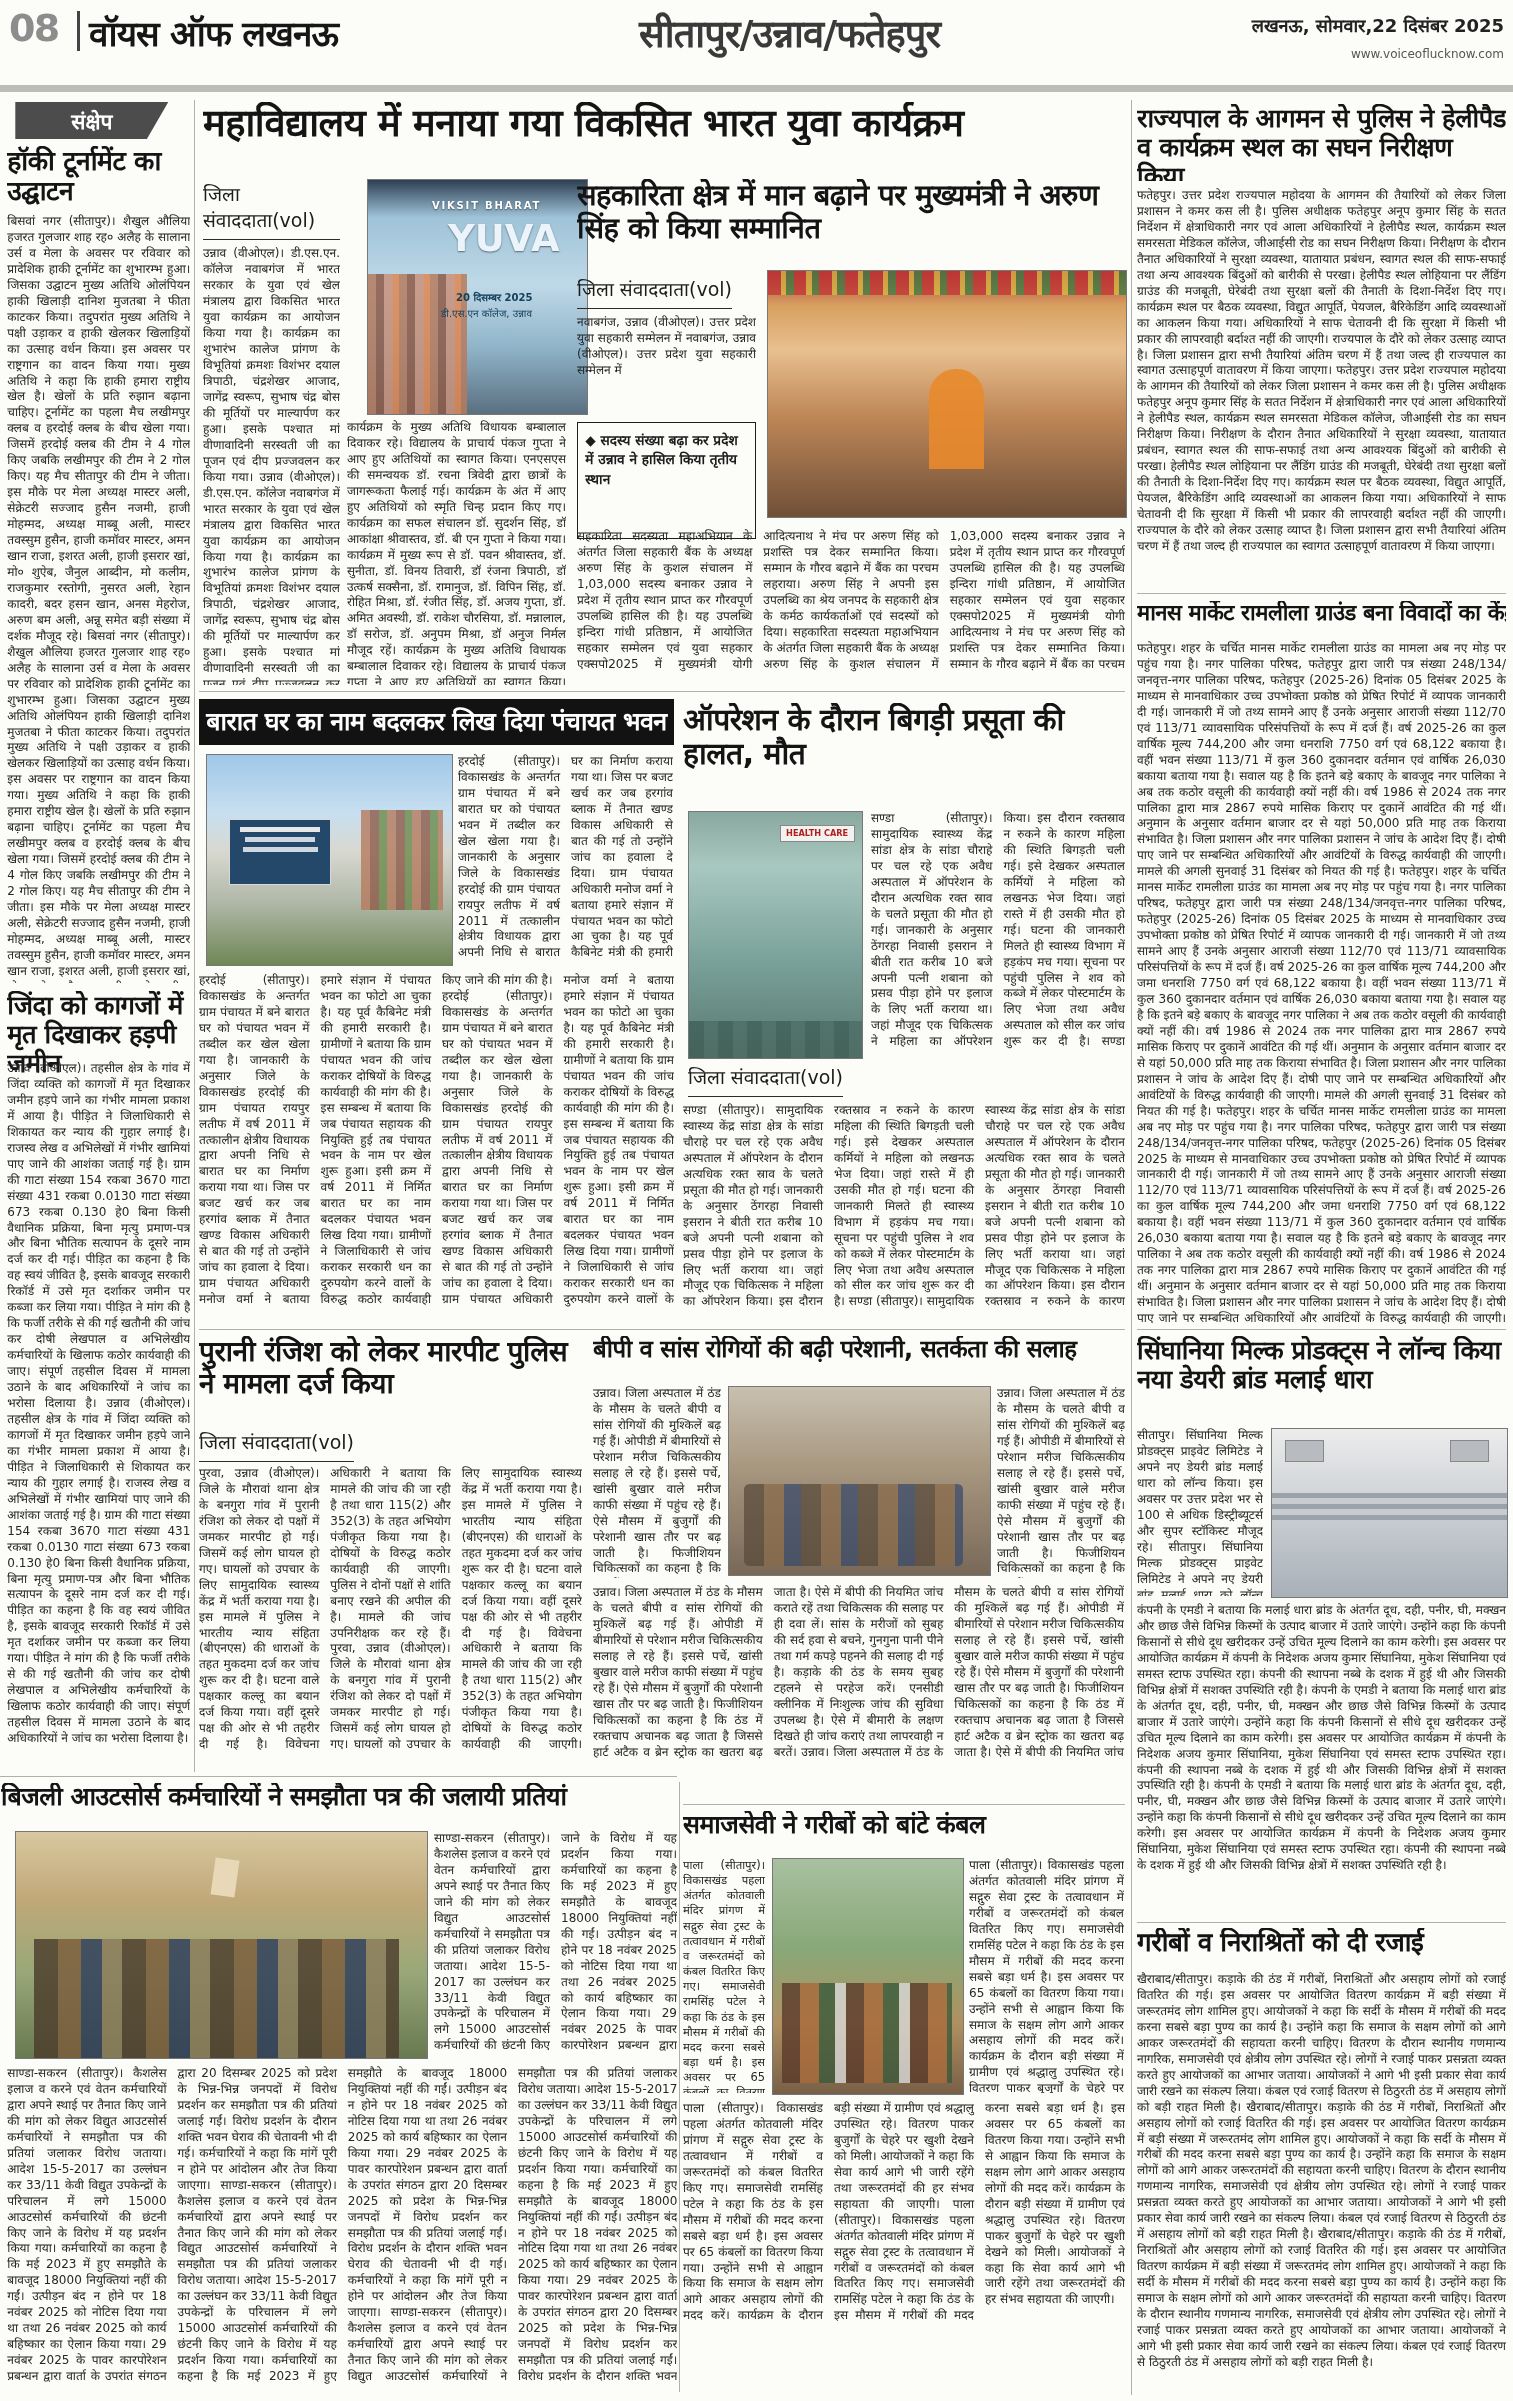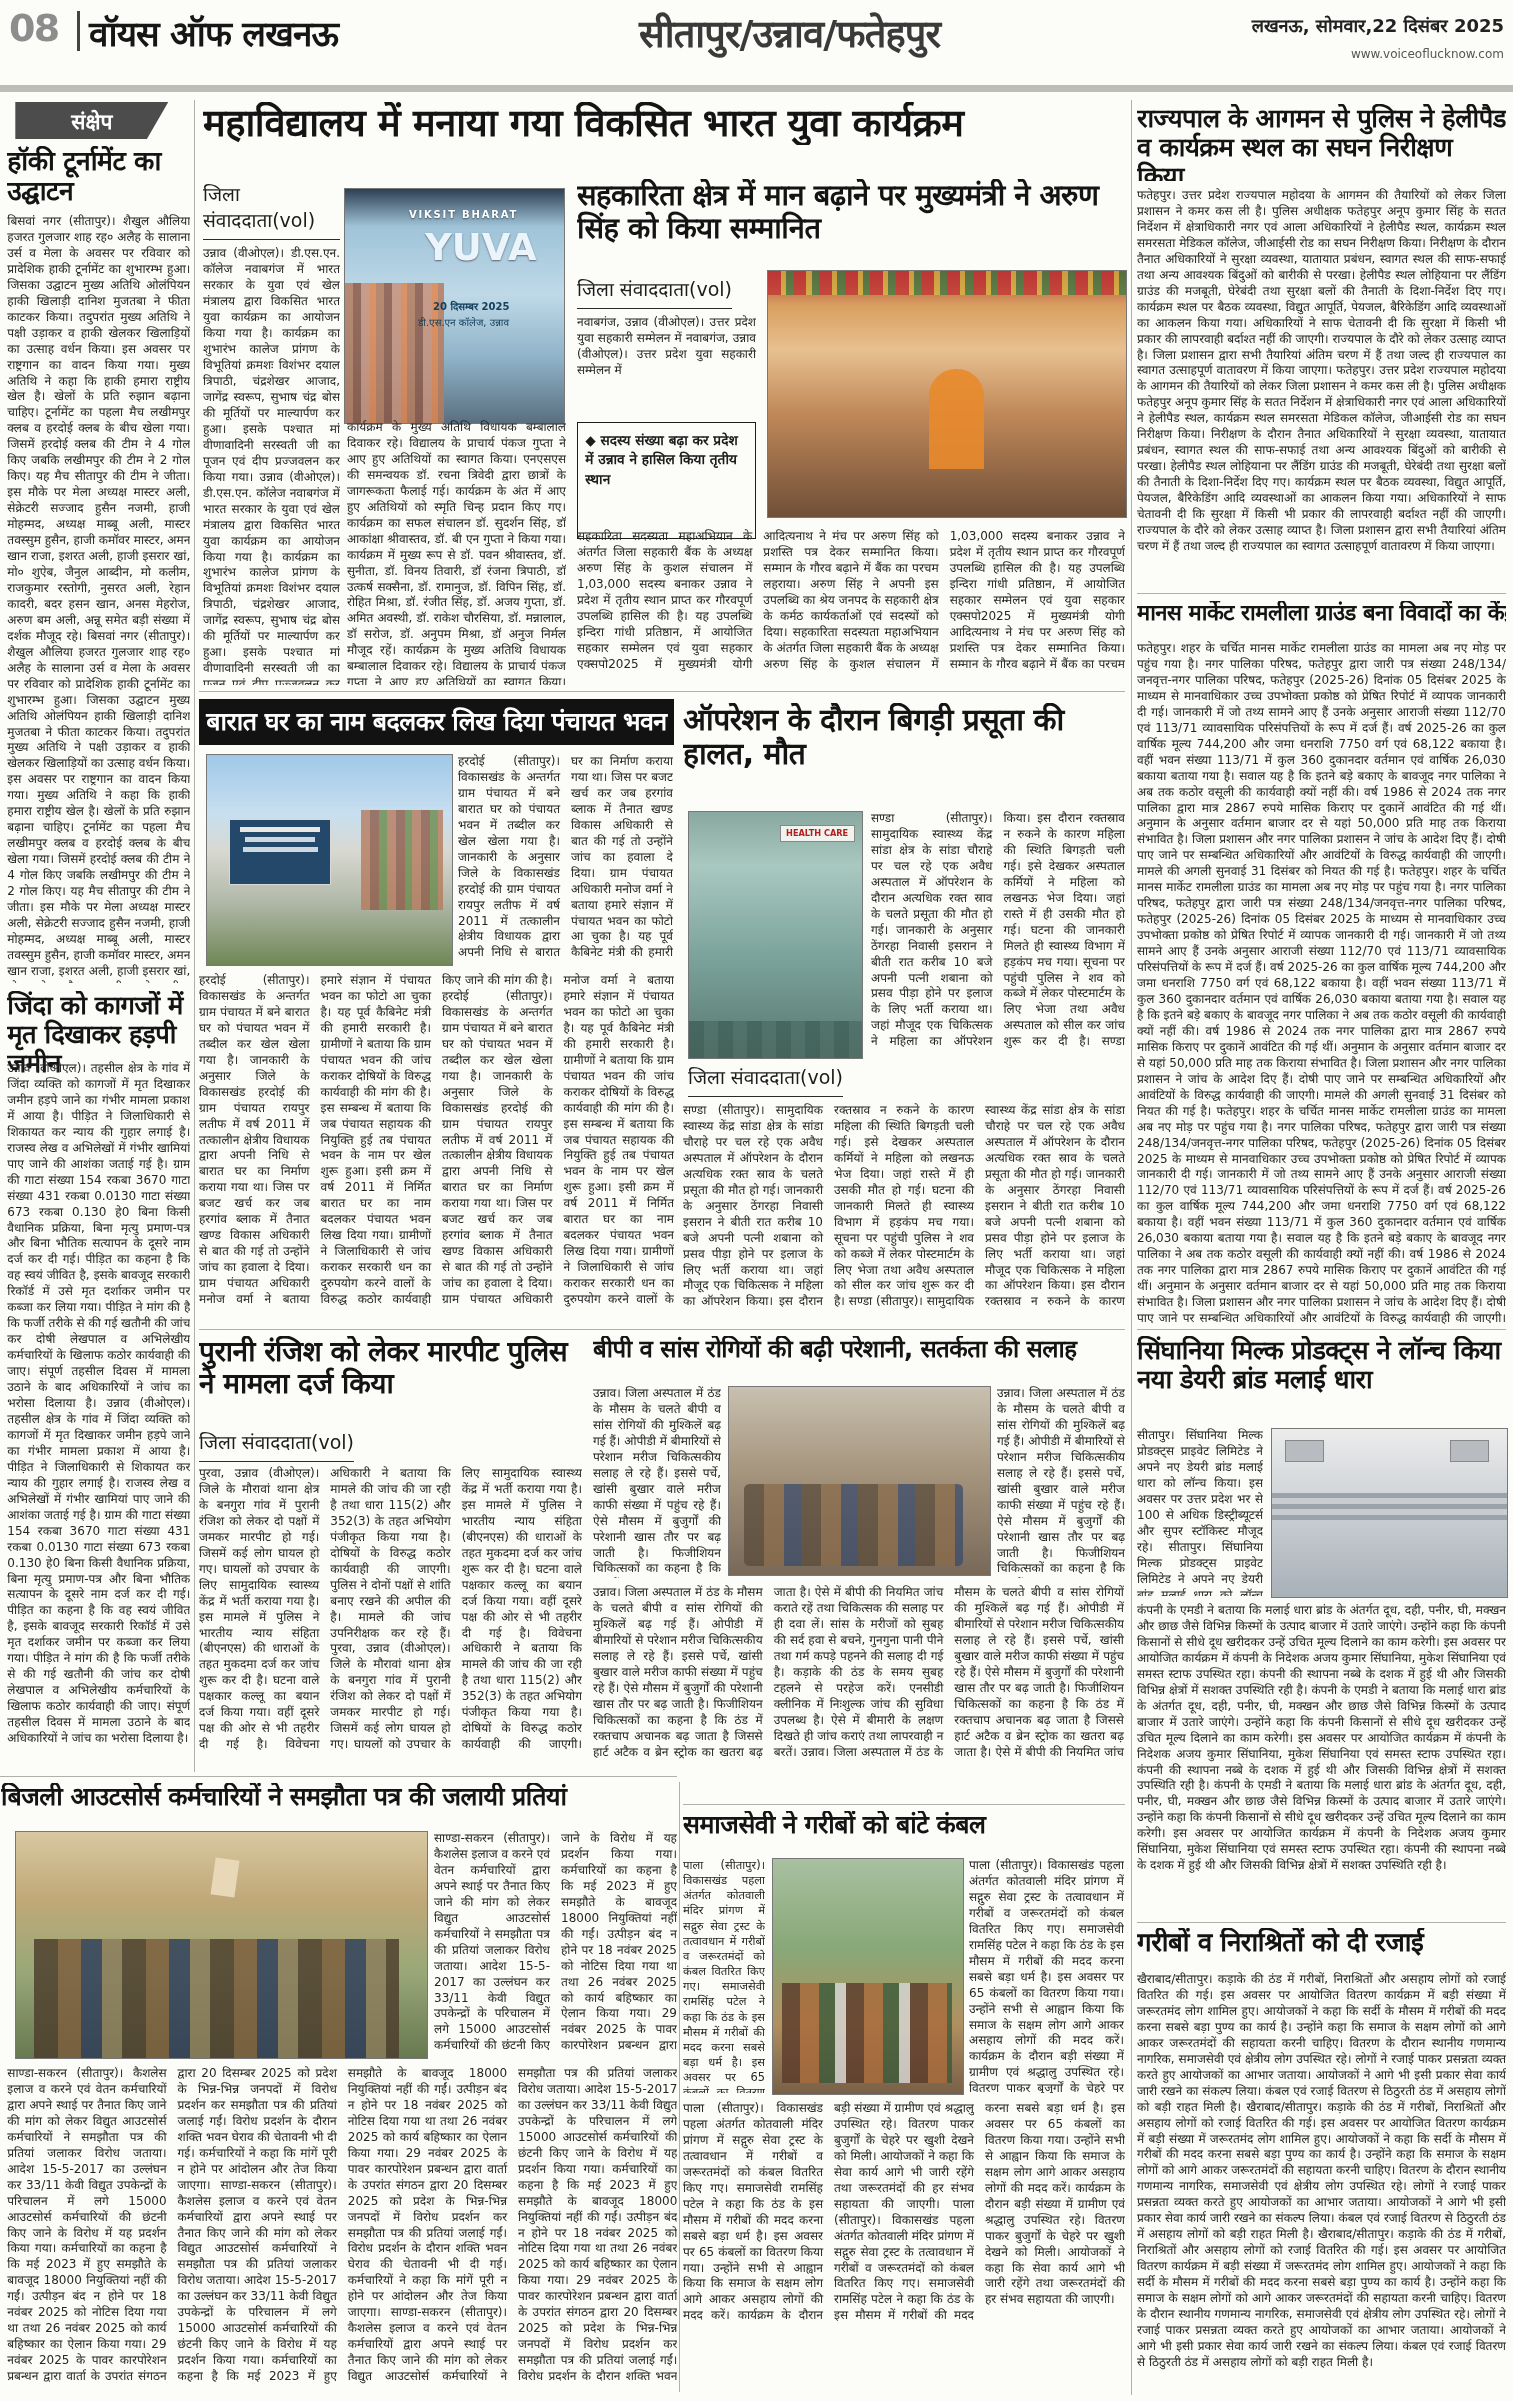--- a/index.html
+++ b/index.html
@@ -60,21 +60,21 @@
   <div class="abs headline" style="left:7.3px;top:991px;width:184px;font-size:25.6px;">जिंदा को कागजों में मृत दिखाकर हड़पी जमीन</div>
   <div class="abs body-text" style="left:7.3px;top:1061px;width:183px;height:712px;">उन्नाव (वीओएल)। तहसील क्षेत्र के गांव में जिंदा व्यक्ति को कागजों में मृत दिखाकर जमीन हड़पे जाने का गंभीर मामला प्रकाश में आया है। पीड़ित ने जिलाधिकारी से शिकायत कर न्याय की गुहार लगाई है। राजस्व लेख व अभिलेखों में गंभीर खामियां पाए जाने की आशंका जताई गई है। ग्राम की गाटा संख्या 154 रकबा 3670 गाटा संख्या 431 रकबा 0.0130 गाटा संख्या 673 रकबा 0.130 हे0 बिना किसी वैधानिक प्रक्रिया, बिना मृत्यु प्रमाण-पत्र और बिना भौतिक सत्यापन के दूसरे नाम दर्ज कर दी गई। पीड़ित का कहना है कि वह स्वयं जीवित है, इसके बावजूद सरकारी रिकॉर्ड में उसे मृत दर्शाकर जमीन पर कब्जा कर लिया गया। पीड़ित ने मांग की है कि फर्जी तरीके से की गई खतौनी की जांच कर दोषी लेखपाल व अभिलेखीय कर्मचारियों के खिलाफ कठोर कार्यवाही की जाए। संपूर्ण तहसील दिवस में मामला उठाने के बाद अधिकारियों ने जांच का भरोसा दिलाया है। उन्नाव (वीओएल)। तहसील क्षेत्र के गांव में जिंदा व्यक्ति को कागजों में मृत दिखाकर जमीन हड़पे जाने का गंभीर मामला प्रकाश में आया है। पीड़ित ने जिलाधिकारी से शिकायत कर न्याय की गुहार लगाई है। राजस्व लेख व अभिलेखों में गंभीर खामियां पाए जाने की आशंका जताई गई है। ग्राम की गाटा संख्या 154 रकबा 3670 गाटा संख्या 431 रकबा 0.0130 गाटा संख्या 673 रकबा 0.130 हे0 बिना किसी वैधानिक प्रक्रिया, बिना मृत्यु प्रमाण-पत्र और बिना भौतिक सत्यापन के दूसरे नाम दर्ज कर दी गई। पीड़ित का कहना है कि वह स्वयं जीवित है, इसके बावजूद सरकारी रिकॉर्ड में उसे मृत दर्शाकर जमीन पर कब्जा कर लिया गया। पीड़ित ने मांग की है कि फर्जी तरीके से की गई खतौनी की जांच कर दोषी लेखपाल व अभिलेखीय कर्मचारियों के खिलाफ कठोर कार्यवाही की जाए। संपूर्ण तहसील दिवस में मामला उठाने के बाद अधिकारियों ने जांच का भरोसा दिलाया है।</div>
 
   <div class="abs headline nowrap" style="left:203px;top:102px;width:924px;font-size:38px;">महाविद्यालय में मनाया गया विकसित भारत युवा कार्यक्रम</div>
 
   <div class="abs" style="left:203px;top:181px;width:137px;height:504px;overflow:hidden;">
     <span class="byline">जिला संवाददाता(vol)</span>
     <div class="body-text">उन्नाव (वीओएल)। डी.एस.एन. कॉलेज नवाबगंज में भारत सरकार के युवा एवं खेल मंत्रालय द्वारा विकसित भारत युवा कार्यक्रम का आयोजन किया गया है। कार्यक्रम का शुभारंभ कालेज प्रांगण के विभूतियां क्रमशः विशंभर दयाल त्रिपाठी, चंद्रशेखर आजाद, जागेंद्र स्वरूप, सुभाष चंद्र बोस की मूर्तियों पर माल्यार्पण कर हुआ। इसके पश्चात मां वीणावादिनी सरस्वती जी का पूजन एवं दीप प्रज्जवलन कर किया गया। उन्नाव (वीओएल)। डी.एस.एन. कॉलेज नवाबगंज में भारत सरकार के युवा एवं खेल मंत्रालय द्वारा विकसित भारत युवा कार्यक्रम का आयोजन किया गया है। कार्यक्रम का शुभारंभ कालेज प्रांगण के विभूतियां क्रमशः विशंभर दयाल त्रिपाठी, चंद्रशेखर आजाद, जागेंद्र स्वरूप, सुभाष चंद्र बोस की मूर्तियों पर माल्यार्पण कर हुआ। इसके पश्चात मां वीणावादिनी सरस्वती जी का पूजन एवं दीप प्रज्जवलन कर किया गया।</div>
   </div>
 
-  <div class="photo" style="left:344px;top:179px;width:219px;height:234px;background:linear-gradient(180deg,#2e3f52 0%,#9fc3d8 16%,#bfd9e8 45%,#8fb3c8 72%,#5a6f80 100%);margin-top:9px;">
+  <div class="photo" style="left:367px;top:179px;width:219px;height:234px;background:linear-gradient(180deg,#2e3f52 0%,#9fc3d8 16%,#bfd9e8 45%,#8fb3c8 72%,#5a6f80 100%);">
     <div style="position:absolute;left:0;bottom:0;width:45%;height:60%;opacity:.85;background:repeating-linear-gradient(90deg,#b57b5e 0 8.2px,#8d5a48 8.2px 16.4px,#c9917a 16.4px 25px,#e0864f 25px 31px);"></div>
     <div class="ph-label" style="left:64px;top:20px;font-size:10px;letter-spacing:1.8px;">VIKSIT BHARAT</div>
     <div class="ph-label" style="left:80px;top:37px;font-size:37px;color:#eaf4fa;">YUVA</div>
     <div style="position:absolute;left:88px;top:110px;font-size:10px;font-weight:bold;color:#15405c;">20 दिसम्बर 2025</div>
     <div style="position:absolute;left:73px;top:126px;font-size:10px;font-weight:normal;color:#15405c;">डी.एस.एन कॉलेज, उन्नाव</div>
   </div>
   <div class="abs body-text" style="left:347px;top:420px;width:219px;height:265px;">कार्यक्रम के मुख्य अतिथि विधायक बम्बालाल दिवाकर रहे। विद्यालय के प्राचार्य पंकज गुप्ता ने आए हुए अतिथियों का स्वागत किया। एनएसएस की समन्वयक डॉ. रचना त्रिवेदी द्वारा छात्रों के जागरूकता फैलाई गई। कार्यक्रम के अंत में आए हुए अतिथियों को स्मृति चिन्ह प्रदान किए गए। कार्यक्रम का सफल संचालन डॉ. सुदर्शन सिंह, डॉ आकांक्षा श्रीवास्तव, डॉ. बी एन गुप्ता ने किया गया। कार्यक्रम में मुख्य रूप से डॉ. पवन श्रीवास्तव, डॉ. सुनीता, डॉ. विनय तिवारी, डॉ रंजना त्रिपाठी, डॉ उत्कर्ष सक्सैना, डॉ. रामानुज, डॉ. विपिन सिंह, डॉ. रोहित मिश्रा, डॉ. रंजीत सिंह, डॉ. अजय गुप्ता, डॉ. अमित अवस्थी, डॉ. राकेश चौरसिया, डॉ. मन्नालाल, डॉ सरोज, डॉ. अनुपम मिश्रा, डॉ अनुज निर्मल मौजूद रहें। कार्यक्रम के मुख्य अतिथि विधायक बम्बालाल दिवाकर रहे। विद्यालय के प्राचार्य पंकज गुप्ता ने आए हुए अतिथियों का स्वागत किया। एनएसएस की समन्वयक डॉ. रचना त्रिवेदी द्वारा छात्रों के जागरूकता फैलाई गई। कार्यक्रम के अंत में आए हुए अतिथियों को स्मृति चिन्ह प्रदान किए गए। कार्यक्रम का सफल संचालन डॉ. सुदर्शन सिंह, डॉ आकांक्षा श्रीवास्तव, डॉ. बी एन गुप्ता ने किया गया। कार्यक्रम में मुख्य रूप से डॉ. पवन श्रीवास्तव, डॉ. सुनीता, डॉ. विनय तिवारी, डॉ रंजना त्रिपाठी, डॉ उत्कर्ष सक्सैना, डॉ. रामानुज, डॉ. विपिन सिंह, डॉ. रोहित मिश्रा, डॉ. रंजीत सिंह, डॉ. अजय गुप्ता, डॉ. अमित अवस्थी, डॉ. राकेश चौरसिया, डॉ. मन्नालाल, डॉ सरोज, डॉ. अनुपम मिश्रा, डॉ अनुज निर्मल मौजूद रहें।</div>
 
   <div class="abs headline" style="left:577px;top:179px;width:548px;height:86px;font-size:29px;">सहकारिता क्षेत्र में मान बढ़ाने पर मुख्यमंत्री ने अरुण सिंह को किया सम्मानित</div>
   <div class="abs" style="left:577px;top:276px;width:179px;height:142px;overflow:hidden;">

